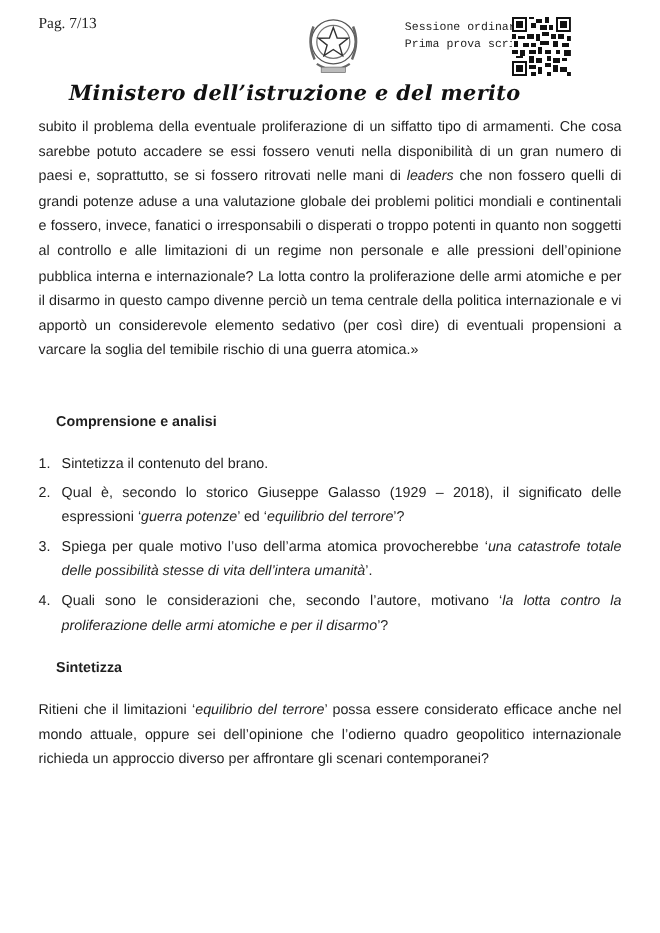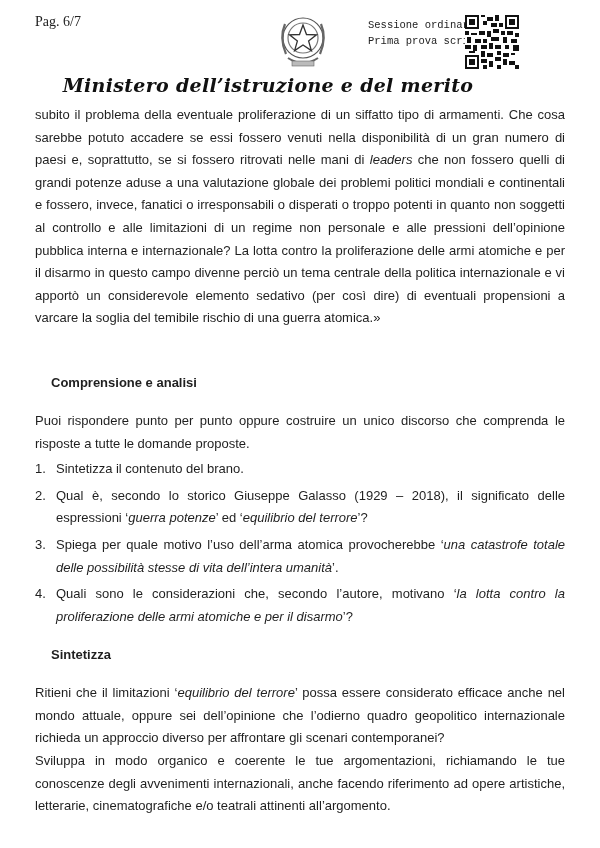--- a/index.html
+++ b/index.html
@@ -15,21 +15,21 @@
   .gap-lg { height: 26px; }
   ol { list-style: none; margin: 0; padding: 0; }
   li { display: flex; line-height: 22.6px; margin-bottom: 4px; }
   li .num { width: 21px; flex: none; }
   li .txt { flex: 1; text-align: justify; }
   i { font-style: italic; }
 </style>
 </head>
 <body>
 
-<div class="page-num">Pag.  6/7</div>
+<div class="page-num">Pag.  7/13</div>
 
 <svg class="emblem" viewBox="0 0 54 58">
   <g fill="none" stroke="#555" stroke-width="1.2">
     <circle cx="27" cy="26" r="20"></circle>
     <circle cx="27" cy="26" r="15" stroke="#777"></circle>
     <path d="M9 12 Q3 26 10 42" stroke-width="2.2" stroke="#666"></path>
     <path d="M45 12 Q51 26 44 42" stroke-width="2.2" stroke="#666"></path>
     <path d="M12 46 Q27 56 42 46" stroke-width="2" stroke="#666"></path>
   </g>
   <polygon points="27,13 30.5,22.5 40.5,22.8 32.6,29 35.4,38.6 27,33 18.6,38.6 21.4,29 13.5,22.8 23.5,22.5" fill="#fff" stroke="#333" stroke-width="1.3"></polygon>
@@ -98,21 +98,20 @@
 </svg>
 
 <div class="ministry">Ministero dell’istruzione e del merito</div>
 
 <div class="body-text">
   <p class="para"><span>subito il problema della eventuale proliferazione di un siffatto tipo di armamenti. Che cosa sarebbe potuto accadere se essi fossero venuti nella disponibilità di un gran numero di paesi e, soprattutto, se si fossero ritrovati nelle mani di </span><i>leaders</i><span> che non fossero quelli di grandi potenze aduse a una valutazione globale dei problemi politici mondiali e continentali e fossero, invece, fanatici o irresponsabili o disperati o troppo potenti in quanto non soggetti al controllo e alle limitazioni di un regime non personale e alle pressioni dell’opinione pubblica interna e internazionale? La lotta contro la proliferazione delle armi atomiche e per il disarmo in questo campo divenne perciò un tema centrale della politica internazionale e vi apportò un considerevole elemento sedativo (per così dire) di eventuali propensioni a varcare la soglia del temibile rischio di una guerra atomica.»</span></p>
 
   <div class="gap-lg"></div>
 
   <p class="heading">Comprensione e analisi</p>
-  <p class="para" style="margin-top:3px;margin-bottom:3px;">Puoi rispondere punto per punto oppure costruire un unico discorso che comprenda le risposte a tutte le domande proposte.</p>
 
   <ol>
     <li>
       <span class="num">1.</span>
       <span class="txt"><span>Sintetizza il contenuto del brano.</span></span>
     </li>
     <li>
       <span class="num">2.</span>
       <span class="txt"><span>Qual è, secondo lo storico Giuseppe Galasso (1929 – 2018), il significato delle espressioni ‘</span><i>guerra potenze</i><span>’ ed ‘</span><i>equilibrio del terrore</i><span>’?</span></span>
     </li>
@@ -121,14 +120,13 @@
       <span class="txt"><span>Spiega per quale motivo l’uso dell’arma atomica provocherebbe ‘</span><i>una catastrofe totale delle possibilità stesse di vita dell’intera umanità</i><span>’.</span></span>
     </li>
     <li>
       <span class="num">4.</span>
       <span class="txt"><span>Quali sono le considerazioni che, secondo l’autore, motivano ‘</span><i>la lotta contro la proliferazione delle armi atomiche e per il disarmo</i><span>’?</span></span>
     </li>
   </ol>
 
   <p class="heading">Sintetizza</p>
   <p class="para" style="margin-top:4px;"><span>Ritieni che il limitazioni ‘</span><i>equilibrio del terrore</i><span>’ possa essere considerato efficace anche nel mondo attuale, oppure sei dell’opinione che l’odierno quadro geopolitico internazionale richieda un approccio diverso per affrontare gli scenari contemporanei?</span></p>
-  <p class="para">Sviluppa in modo organico e coerente le tue argomentazioni, richiamando le tue conoscenze degli avvenimenti internazionali, anche facendo riferimento ad opere artistiche, letterarie, cinematografiche e/o teatrali attinenti all’argomento.</p>
 </div>
 
 </body></html>

